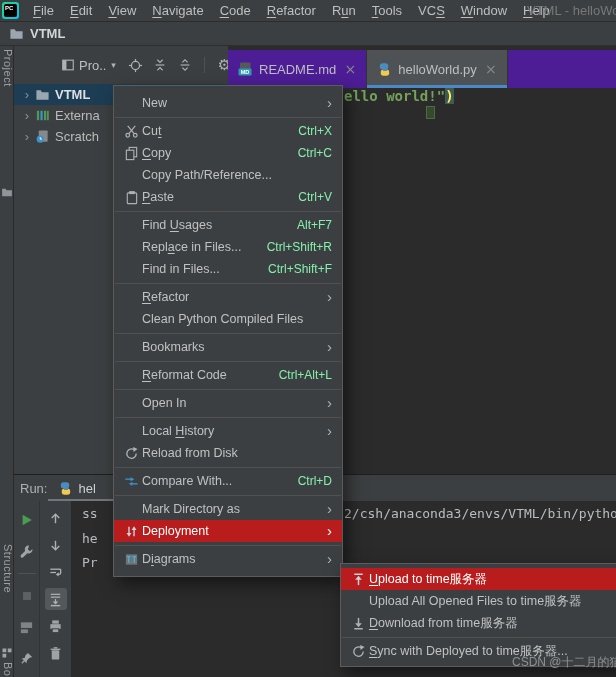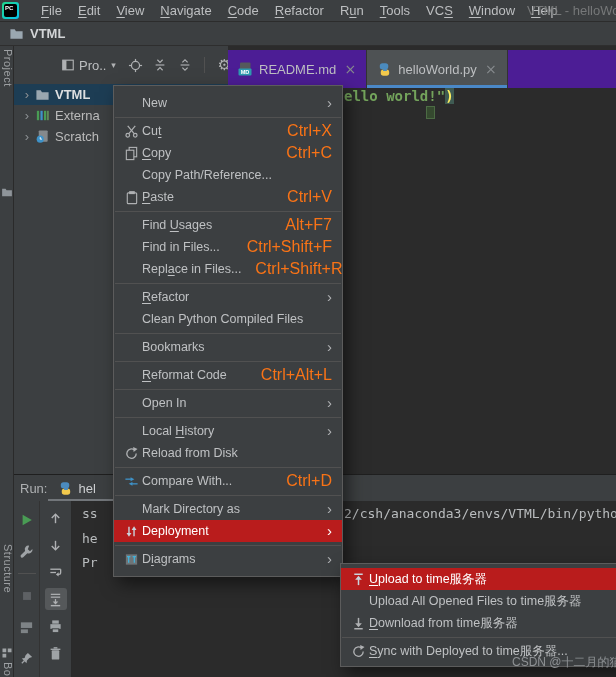--- a/index.html
+++ b/index.html
@@ -9,21 +9,21 @@
   u{text-decoration:underline;text-underline-offset:2px;}
 
   
   .menubar{position:absolute;left:0;top:0;width:616px;height:22px;background:#3C3F41;
     display:flex;align-items:center;border-bottom:1px solid #2c2c2c;}
   .logo{width:17px;height:17px;margin-left:2px;border-radius:3px;flex:none;
     background:linear-gradient(135deg,#21D789,#07C3F2);display:flex;align-items:center;justify-content:center;}
   .logo-in{width:13px;height:13px;background:#000;border-radius:2px;color:#fff;font-size:6px;font-weight:bold;
     display:flex;align-items:flex-start;justify-content:flex-start;padding:1px;}
   .mb-item{padding:0 8px;height:22px;display:flex;align-items:center;color:#BDBFC1;cursor:default;}
-  .mb-item:first-of-type{margin-left:14px;}
+  .mb-item:first-of-type{margin-left:6px;}
   .win-title{position:absolute;left:527px;top:0;height:22px;line-height:22px;color:#767879;white-space:nowrap;}
 
   
   .crumbbar{position:absolute;left:0;top:22px;width:616px;height:24px;background:#3C3F41;
     display:flex;align-items:center;border-bottom:1px solid #2e2e2e;}
   .crumbbar .icn{margin-left:8px;}
   .crumb-label{margin-left:6px;font-weight:bold;color:#D3D5D7;}
 
   
   .stripe{position:absolute;left:0;top:46px;width:14px;height:631px;background:#3C3F41;border-right:1px solid #2a2a2a;}
@@ -79,21 +79,21 @@
   
   .menu{position:absolute;background:#3C3F41;border:1px solid #5C5C5C;box-shadow:5px 7px 16px rgba(0,0,0,.5);
     padding:6px 0;z-index:30;}
   .cmenu{left:113px;top:85px;width:230px;}
   .smenu{left:340px;top:563px;width:300px;z-index:40;padding:4px 0;}
   .mi{height:22px;display:flex;align-items:center;padding:0 10px 0 6px;color:#BFC1C3;font-size:12.5px;}
   .smenu .mi{height:22px;}
   .mi .mi-icn{width:22px;flex:none;display:flex;justify-content:center;}
   .mi .mi-lbl{white-space:nowrap;}
   .mi .mi-right{margin-left:auto;padding-left:14px;}
-  .mi .mi-short{color:#f97316;font-size:16px;white-space:nowrap;}
+  .mi .mi-short{color:#86efac;font-size:12px;white-space:nowrap;}
   .mi .mi-arrow{color:#AFB1B3;font-size:15px;line-height:10px;}
   .mi.selected{background:#b91c1c;}
   .mi.selected .mi-lbl,.mi.selected .mi-arrow{color:#FFFFFF;}
   .msep{height:1px;background:#515151;margin:2.5px 1px;}
 
   .watermark{position:absolute;left:512px;top:654px;z-index:50;color:#8E9194;font-size:12px;white-space:nowrap;}
 
   .icn{display:inline-flex;align-items:center;justify-content:center;width:16px;height:16px;flex:none;}
   .icn.glyph{font-family:"DejaVu Sans",sans-serif;}
 </style>
@@ -469,27 +469,27 @@
         <span class="mi-right mi-short">Ctrl+V</span>
       </div>
       <div class="msep"></div>
       <div class="mi">
         <span class="mi-icn"></span>
         <span class="mi-lbl">Find <u>U</u>sages</span>
         <span class="mi-right mi-short">Alt+F7</span>
       </div>
       <div class="mi">
         <span class="mi-icn"></span>
+        <span class="mi-lbl">Repl<u>a</u>ce in Files...</span>
+        <span class="mi-right mi-short">Ctrl+Shift+R</span>
+      </div>
+      <div class="mi">
+        <span class="mi-icn"></span>
         <span class="mi-lbl">Find in Files...</span>
         <span class="mi-right mi-short">Ctrl+Shift+F</span>
-      </div>
-      <div class="mi">
-        <span class="mi-icn"></span>
-        <span class="mi-lbl">Repl<u>a</u>ce in Files...</span>
-        <span class="mi-right mi-short">Ctrl+Shift+R</span>
       </div>
       <div class="msep"></div>
       <div class="mi">
         <span class="mi-icn"></span>
         <span class="mi-lbl"><u>R</u>efactor</span>
         <span class="mi-right mi-arrow">›</span>
       </div>
       <div class="mi">
         <span class="mi-icn"></span>
         <span class="mi-lbl">Clean Python Compiled Files</span>

